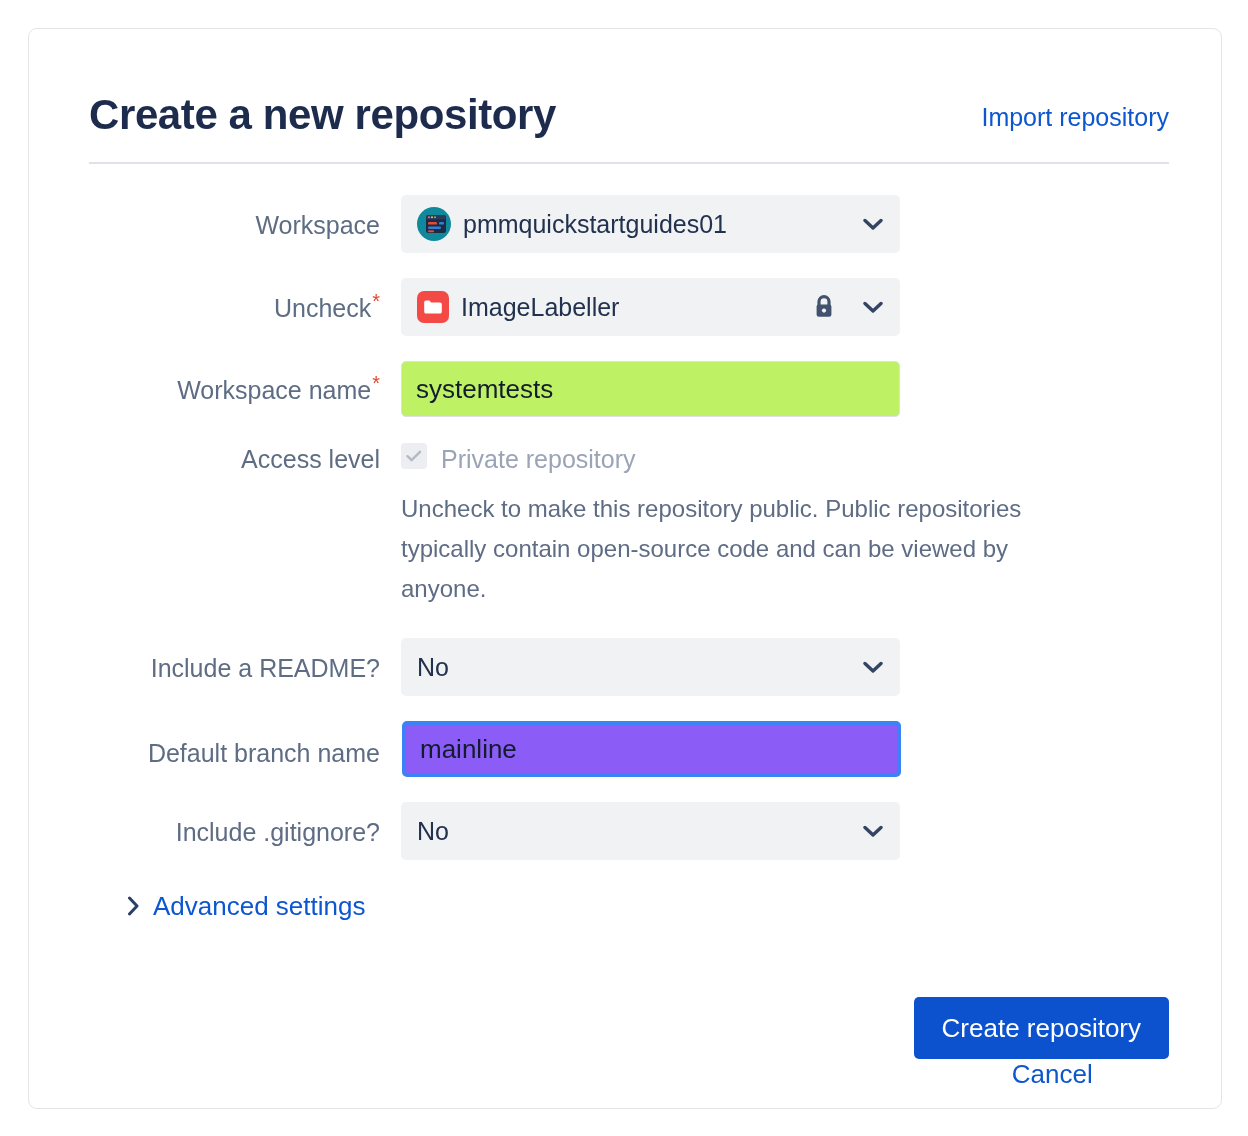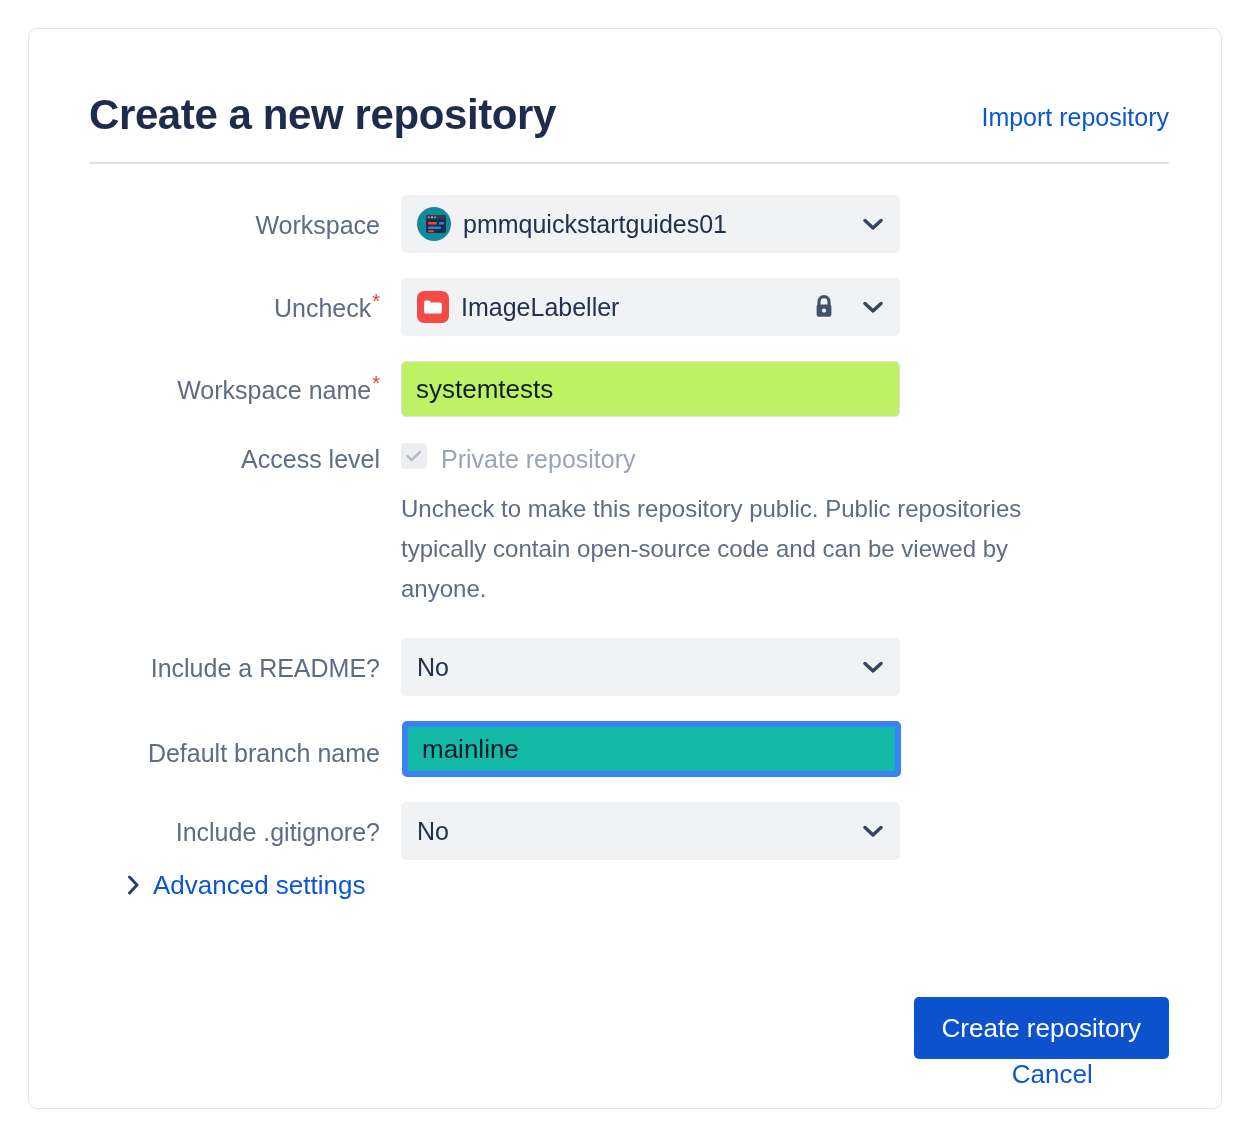--- a/index.html
+++ b/index.html
@@ -148,22 +148,22 @@
     padding: 0 14px;
     font-family: "Liberation Sans", sans-serif;
     color: #131c2e;
     outline: none;
   }
   .text-input.highlight {
     background: #bef264;
     border: 1px solid #dcdfe6;
   }
   .text-input.plain {
-    background: #14b8a6;
-    border: 6px solid #3b82f6;
+    background: #8b5cf6;
+    border: 4px solid #3b82f6;
   }
 
   
   .checkrow {
     display: flex;
     align-items: flex-start;
     height: 34px;
   }
   .checkbox {
     width: 26px; height: 26px;
@@ -383,21 +383,21 @@
             <span class="sel-value">No</span>
             <span class="chev">
               <svg width="20" height="13" viewBox="0 0 20 13">
                   <path d="M2 2.5 L10 10 L18 2.5" fill="none" stroke="#344563" stroke-width="3.4" stroke-linecap="round" stroke-linejoin="round"></path>
                 </svg>
             </span>
           </div>
         </div>
       </div>
 
-      <div style="margin-top:9px;">
+      <div style="margin-top:30px;">
         <div class="advanced">
           <span class="adv-chev">
             <svg width="13" height="20" viewBox="0 0 13 20">
                 <path d="M2.5 2 L10 10 L2.5 18" fill="none" stroke="#2a3f66" stroke-width="3" stroke-linecap="round" stroke-linejoin="round"></path>
               </svg>
           </span>
           <span class="adv-label">Advanced settings</span>
         </div>
       </div>
 

